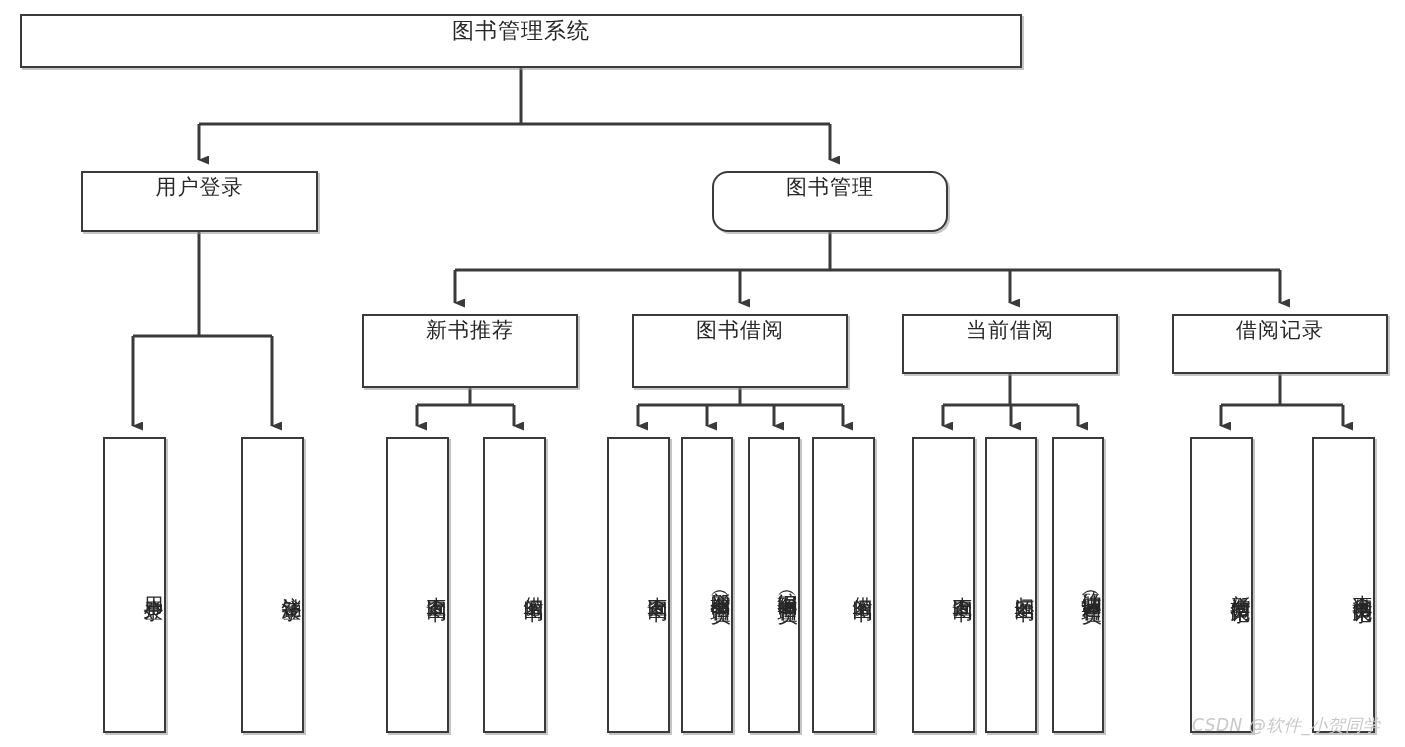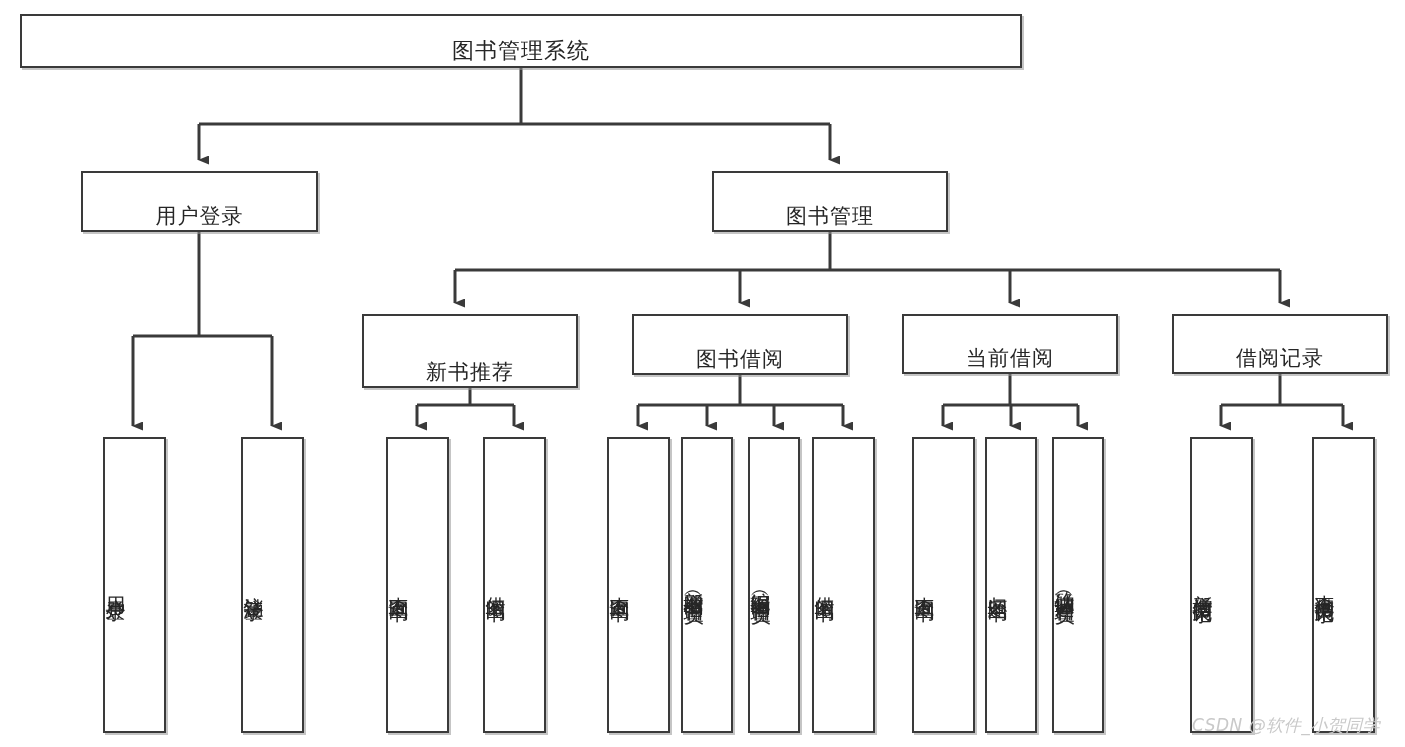--- a/index.html
+++ b/index.html
@@ -25,21 +25,21 @@
     height: 747px;
     pointer-events: none;
   }
   .node {
     position: absolute;
     box-sizing: border-box;
     background: #ffffff;
     border: 2px solid #3a3a3a;
     box-shadow: 2px 2px 0 0 rgba(150,150,150,0.55);
     display: flex;
-    align-items: flex-end;
+    align-items: flex-start;
     justify-content: center;
     color: #262626;
   }
   .node-h {
     font-size: 21px;
     letter-spacing: 1px;
     white-space: nowrap;
   }
   .node-root {
     font-size: 22px;
@@ -122,28 +122,28 @@
     </g>
   </svg>
 
   <div class="node node-root" style="left: 20px; top: 14px; width: 1002px; height: 54px;">
     <span>图书管理系统</span>
   </div>
 
   <div class="node node-h" style="left: 81px; top: 171px; width: 237px; height: 61px;">
     <span>用户登录</span>
   </div>
-  <div class="node node-h" style="left: 712px; top: 171px; width: 236px; height: 61px;">
+  <div class="node node-h" style="left: 712px; top: 171px; width: 236px; height: 61px; border-radius: 16px;">
     <span>图书管理</span>
   </div>
 
   <div class="node node-h" style="left: 362px; top: 314px; width: 216px; height: 74px;">
     <span>新书推荐</span>
   </div>
-  <div class="node node-h" style="left: 632px; top: 314px; width: 216px; height: 61px;">
+  <div class="node node-h" style="left: 632px; top: 314px; width: 216px; height: 74px;">
     <span>图书借阅</span>
   </div>
   <div class="node node-h" style="left: 902px; top: 314px; width: 216px; height: 60px;">
     <span>当前借阅</span>
   </div>
   <div class="node node-h" style="left: 1172px; top: 314px; width: 216px; height: 60px;">
     <span>借阅记录</span>
   </div>
 
   <div class="node node-v" style="left: 103px; top: 437px; width: 63px; height: 296px;">

